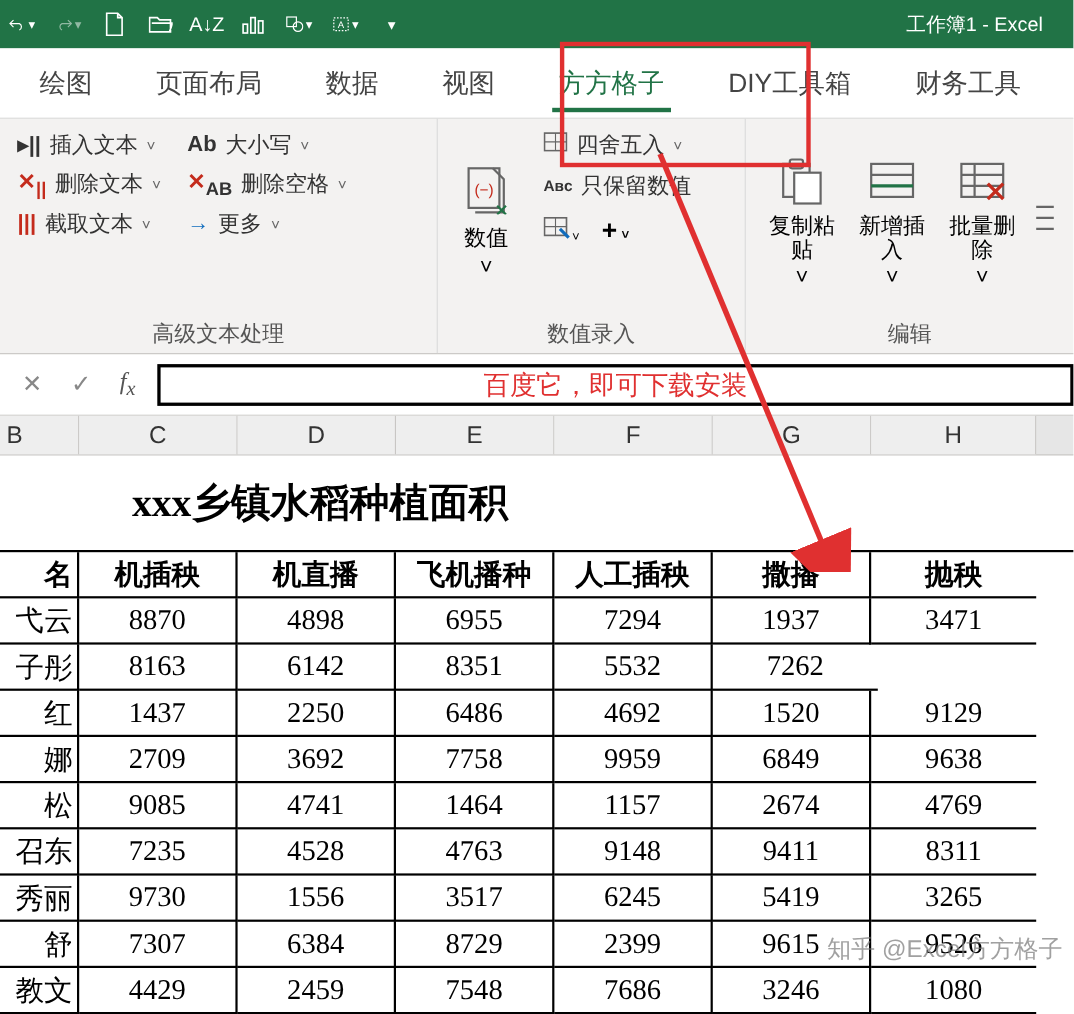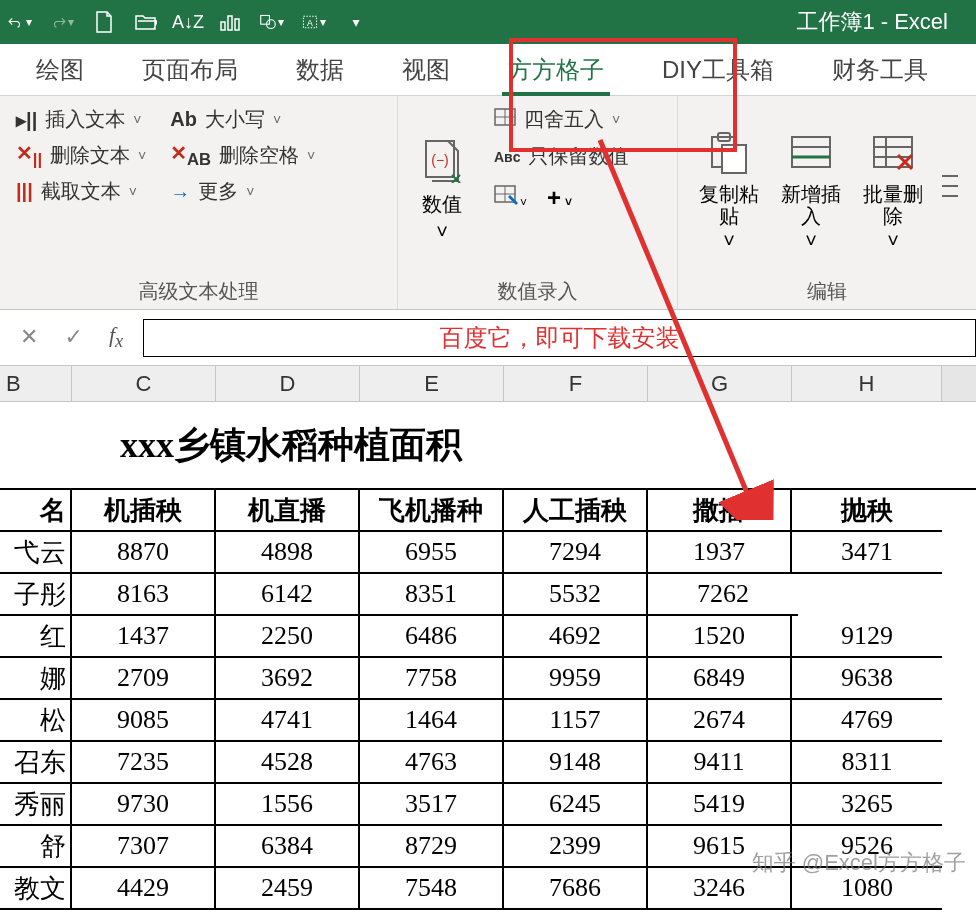--- a/index.html
+++ b/index.html
@@ -2,45 +2,45 @@
 <html><head>
 <meta charset="utf-8">
 <style>
   * { box-sizing: border-box; margin: 0; padding: 0; }
   body { font-family: "Microsoft YaHei", SimSun, sans-serif; background: #fff; width: 976px; height: 922px; overflow: hidden; position: relative; }
 
   
   .titlebar { height: 44px; background: #217346; display: flex; align-items: center; padding: 0 8px; color: #fff; }
   .qat { display: flex; gap: 18px; align-items: center; }
   .qat-icon { width: 24px; height: 24px; display: flex; align-items: center; justify-content: center; color: #fff; }
-  .titlebar-title { margin-left: auto; margin-right: 20px; font-size: 22px; font-weight: 300; }
-
-  
-  .tabs { height: 52px; background: #fff; display: flex; align-items: center; border-bottom: 1px solid #d4d4d4; padding-left: 30px; gap: 46px; }
+  .titlebar-title { margin-left: auto; margin-right: 20px; font-size: 18px; font-weight: 300; }
+
+  
+  .tabs { height: 64px; background: #fff; display: flex; align-items: center; border-bottom: 1px solid #d4d4d4; padding-left: 30px; gap: 46px; }
   .tab { font-size: 24px; color: #444; padding: 8px 6px; cursor: pointer; position: relative; }
   .tab.active { color: #217346; }
   .tab.active::after { content: ""; position: absolute; bottom: -2px; left: 0; right: 0; height: 4px; background: #217346; }
 
   
   .ribbon { height: 214px; background: #f3f2f1; border-bottom: 1px solid #c8c6c4; display: flex; position: relative; }
   .ribbon-group { padding: 10px 16px 4px 16px; display: flex; flex-direction: column; border-right: 1px solid #dadada; }
   .ribbon-group-body { flex: 1; display: flex; gap: 24px; }
   .ribbon-group-label { text-align: center; font-size: 20px; color: #555; padding-top: 4px; }
   .ribbon-col { display: flex; flex-direction: column; gap: 8px; }
   .ribbon-item { display: flex; align-items: center; gap: 8px; font-size: 20px; color: #333; white-space: nowrap; }
   .ribbon-item .caret { font-size: 14px; color: #666; }
   .big-btn { display: flex; flex-direction: column; align-items: center; justify-content: center; gap: 6px; font-size: 20px; padding: 6px 4px; }
   .big-btn .icon-slot { width: 48px; height: 48px; display:flex; align-items:center; justify-content:center; }
   .small-row { display:flex; gap:20px; align-items:center; padding-top:4px;}
 
   
   .formula-bar { height: 56px; display: flex; align-items: center; border-bottom: 1px solid #c8c6c4; }
   .fb-btns { display:flex; gap: 26px; padding: 0 20px; color: #888; font-size: 22px; align-items:center;}
   .fx { font-style: italic; font-family: 'Times New Roman', serif; color: #555; font-size: 22px;}
-  .fb-input { flex:1; height: 38px; border:1px solid #000000; padding: 0 10px; font-size: 24px; color: #e03030; text-align:right; display:flex; align-items:center; justify-content:center;}
+  .fb-input { flex:1; height: 38px; border:3px solid #000000; padding: 0 10px; font-size: 24px; color: #e03030; text-align:right; display:flex; align-items:center; justify-content:center;}
 
   
   .colhdr-row { height: 36px; display:flex; border-bottom:1px solid #c8c6c4; background:#e6e6e6; }
   .colhdr { border-right:1px solid #c8c6c4; display:flex; align-items:center; justify-content:center; font-size:22px; color:#333; background:#eee;}
   .colB { width: 72px; }
   .colW { width: 144px; }
   .colW:last-child { width: 150px; }
 
   
   .sheet { position: relative; }

